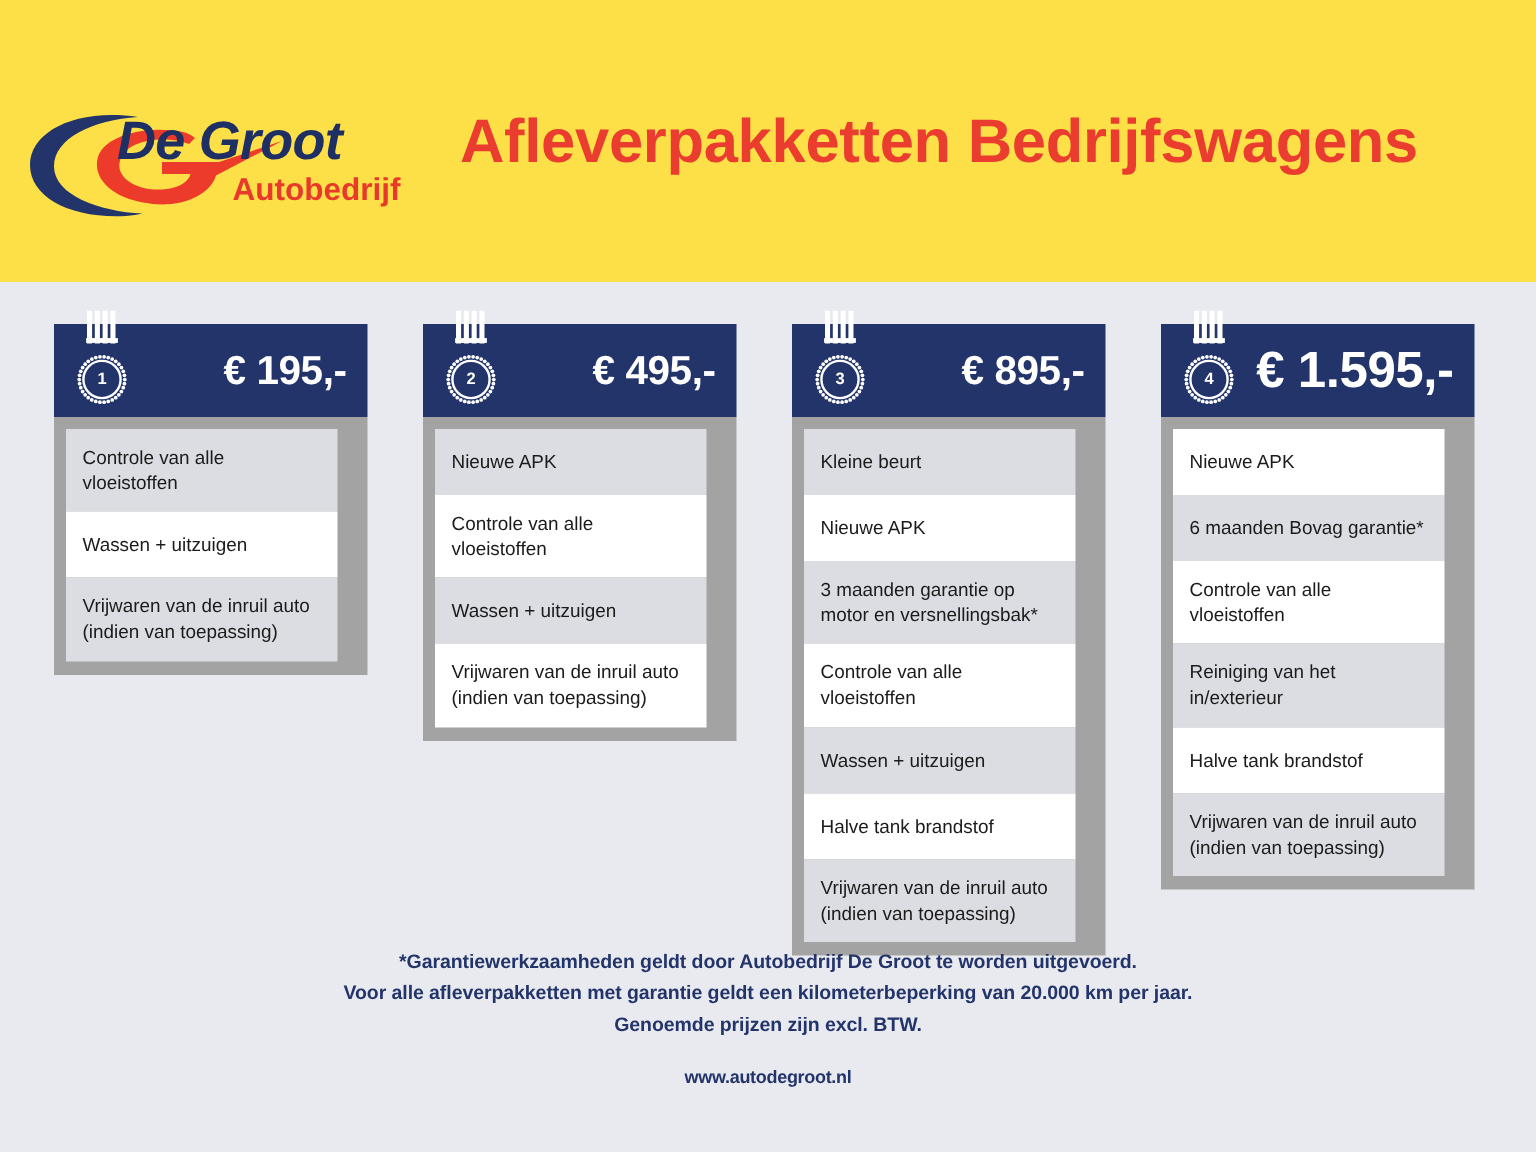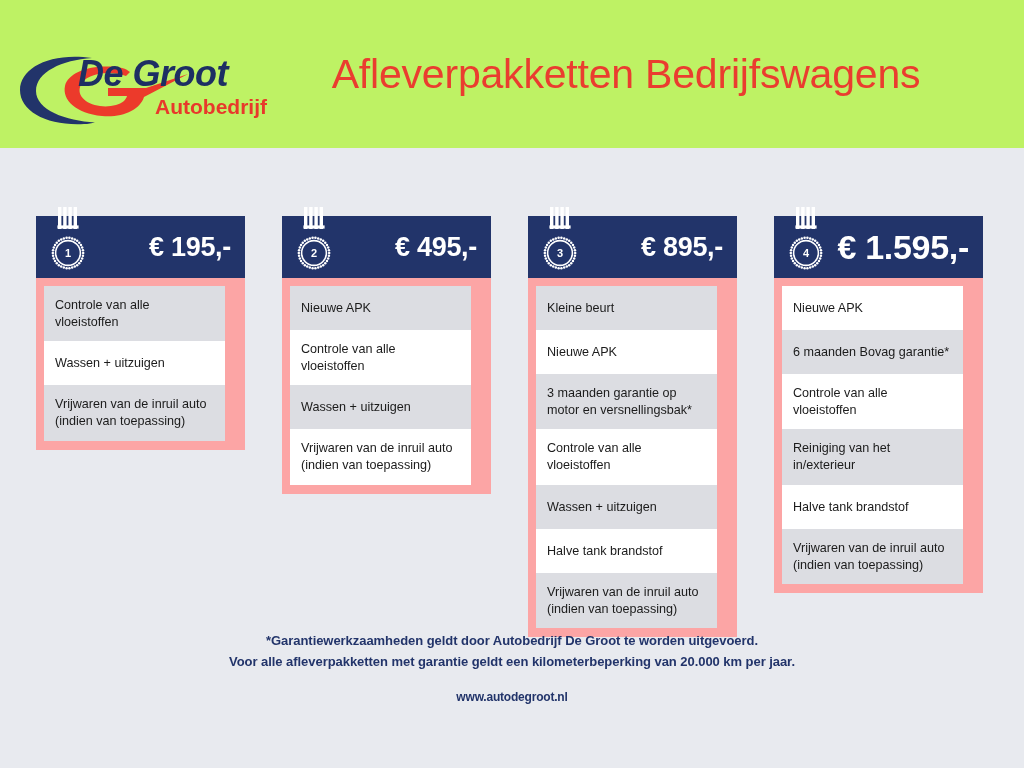--- a/index.html
+++ b/index.html
@@ -21,22 +21,22 @@
     height: 768px;
     background: #e8eaef;
   }
 
   
   .header-band {
     position: absolute;
     top: 0;
     left: 0;
     width: 1024px;
-    height: 148px;
-    background: #bef264;
+    height: 188px;
+    background: #fde047;
     display: flex;
     align-items: center;
   }
 
   .logo {
     position: relative;
     width: 250px;
     height: 120px;
     flex: 0 0 250px;
     margin-left: 10px;
@@ -73,21 +73,21 @@
     letter-spacing: 0px;
     line-height: 1;
     white-space: nowrap;
   }
 
   .main-title {
     flex: 1;
     text-align: center;
     font-size: 41px;
     color: #ea3d2f;
-    font-weight: normal;
+    font-weight: bold;
     letter-spacing: -0.2px;
     padding-right: 32px;
     white-space: nowrap;
   }
 
   
   .cards {
     position: absolute;
     top: 207px;
     left: 36px;
@@ -143,21 +143,21 @@
     height: 32px;
     line-height: 32px;
     text-align: center;
     color: #ffffff;
     font-size: 11px;
     font-weight: bold;
     pointer-events: none;
   }
 
   .card-body {
-    background: #fca5a5;
+    background: #a3a3a3;
     padding: 8px 20px 9px 8px;
     box-sizing: border-box;
   }
 
   .row {
     padding: 11px 11px 11px 11px;
     font-size: 12.6px;
     color: #1b1b1b;
     line-height: 1.33;
     box-sizing: border-box;
@@ -429,17 +429,18 @@
           <div class="row alt-white">Halve tank brandstof</div>
           <div class="row alt-gray">Vrijwaren van de inruil auto (indien van toepassing)</div>
         </div>
       </div>
     </div>
 
   <div class="footer">
     <div>
       <div class="footer-line">*Garantiewerkzaamheden geldt door Autobedrijf De Groot te worden uitgevoerd.</div>
       <div class="footer-line">Voor alle afleverpakketten met garantie geldt een kilometerbeperking van 20.000 km per jaar.</div>
+      <div class="footer-line">Genoemde prijzen zijn excl. BTW.</div>
     </div>
     <div class="footer-url">www.autodegroot.nl</div>
   </div>
 
 </div>
 
 </body></html>

